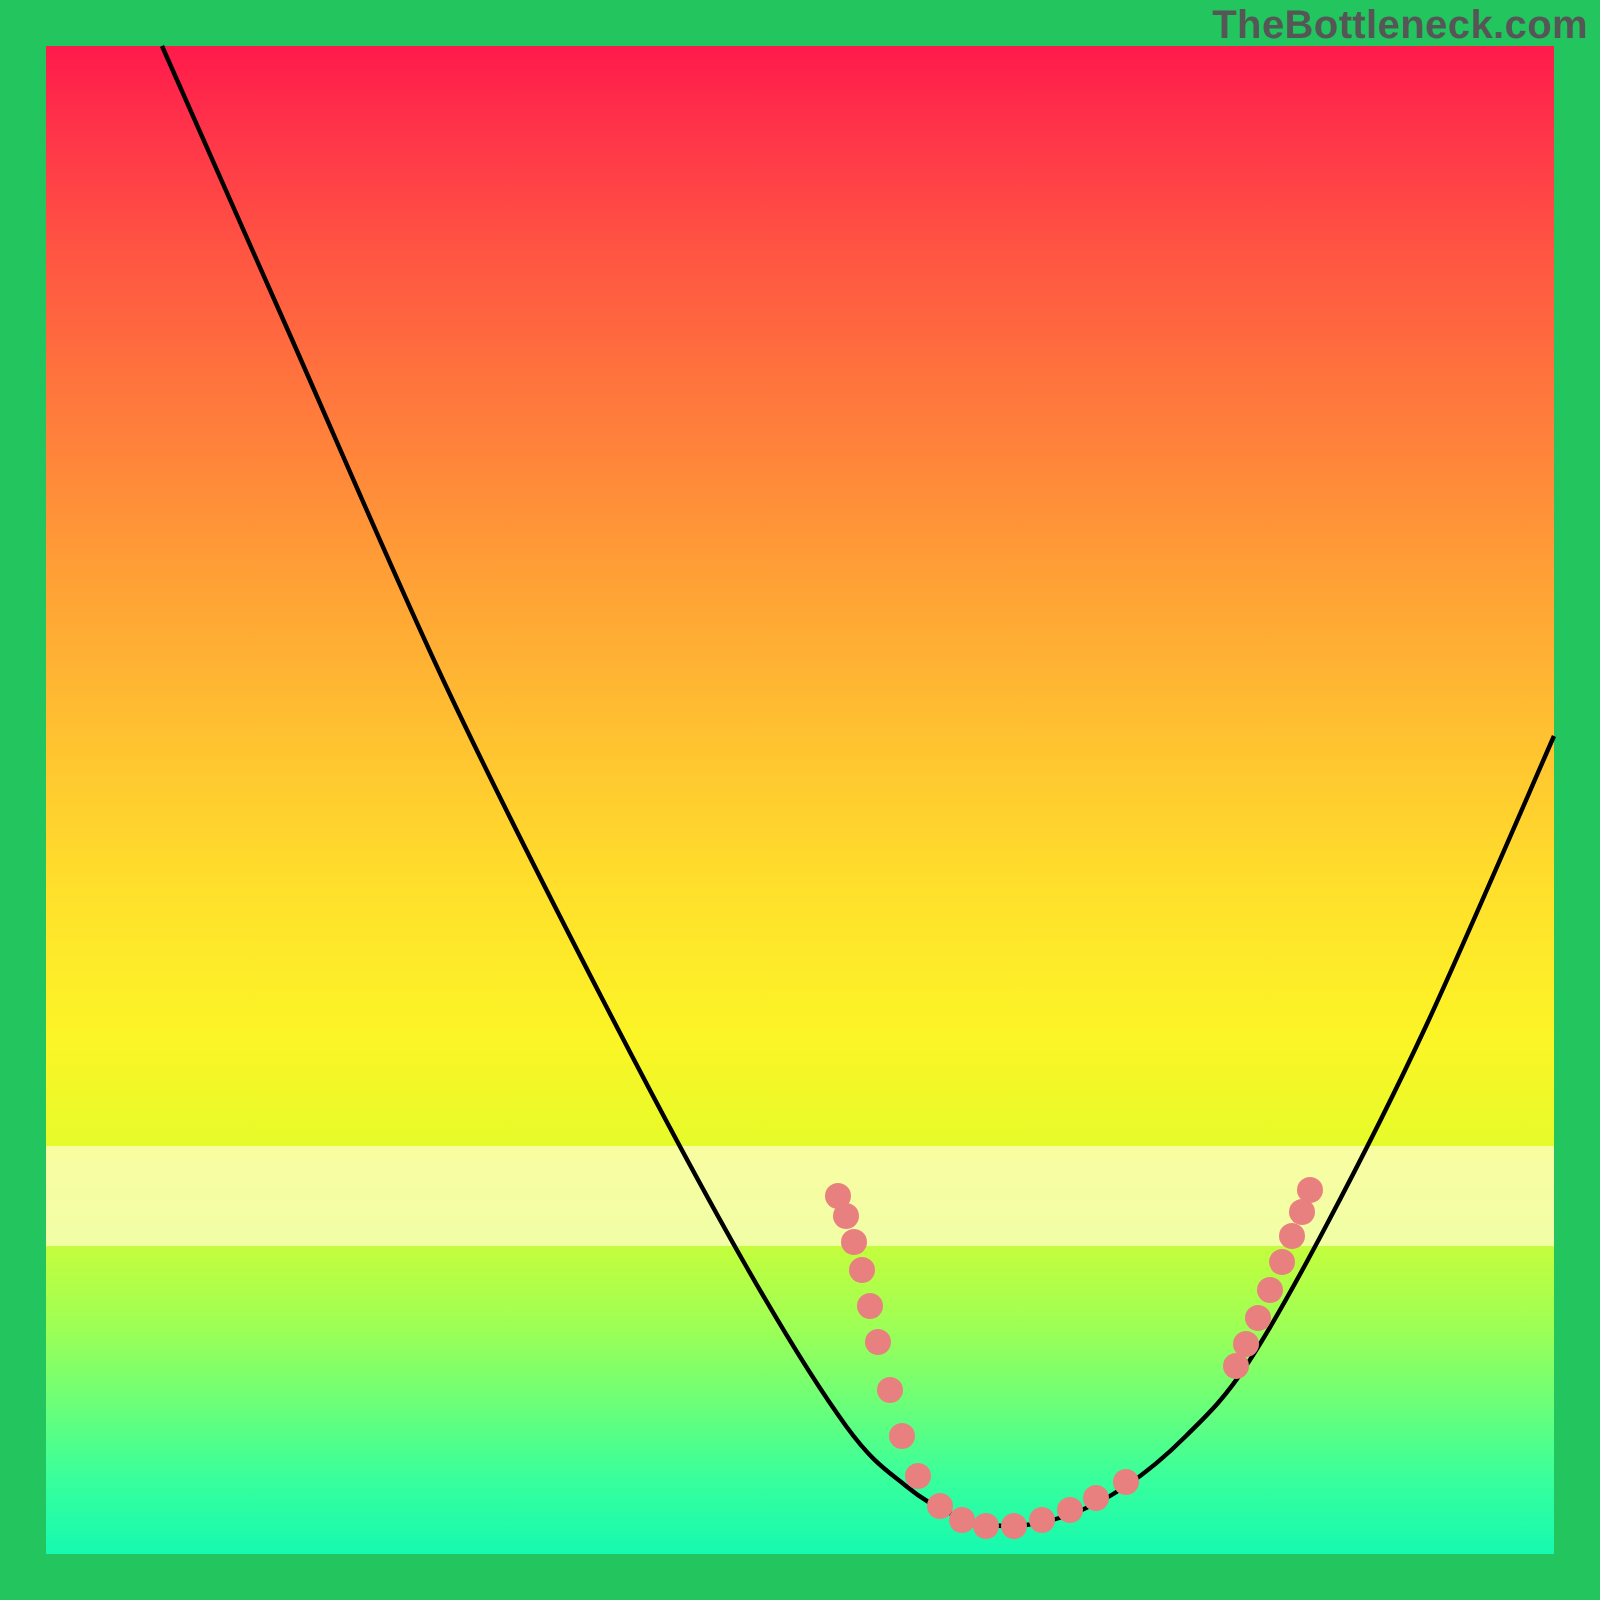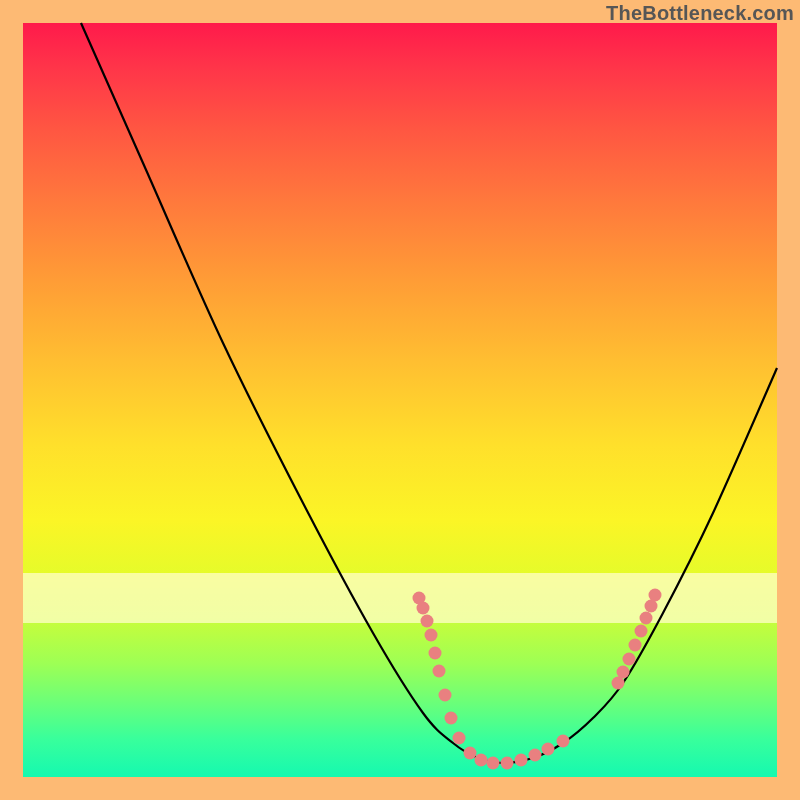--- a/index.html
+++ b/index.html
@@ -8,21 +8,21 @@
     width: 800px;
     height: 800px;
     background: #000;
     overflow: hidden;
     font-family: Arial, Helvetica, sans-serif;
   }
   .stage {
     position: relative;
     width: 800px;
     height: 800px;
-    background: #fdba74;
+    background: #22c55e;
   }
   
   .plot {
     position: absolute;
     left: 23px;
     top: 23px;
     width: 754px;
     height: 754px;
     background: linear-gradient(
       to bottom,

